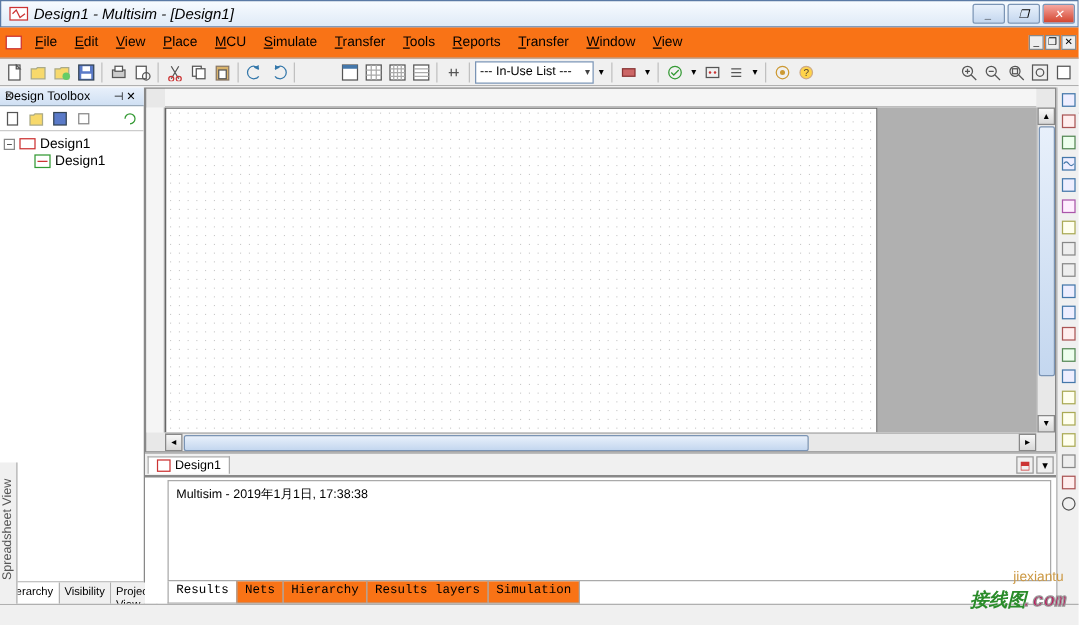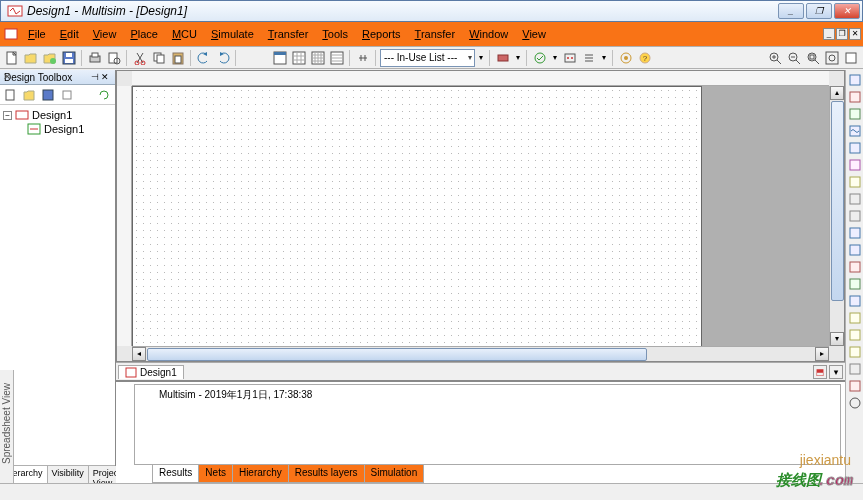--- a/index.html
+++ b/index.html
@@ -59,35 +59,35 @@
   .scroll-v { position: absolute; top: 15px; right: 0; width: 15px; bottom: 15px; background: #e8e8e8; border-left: 1px solid #aaa; }
   .scroll-btn { position: absolute; width: 14px; height: 14px; background: linear-gradient(#f8f8f8,#d8d8d8); border: 1px solid #888; font-size: 8px; text-align: center; line-height: 12px; cursor: default; }
   .scroll-thumb { position: absolute; background: linear-gradient(#e8f0fb,#c4d7ef); border: 1px solid #7a94b5; border-radius: 2px; }
   
   .doc-tabs { height: 18px; background: #f0f0f0; border-top: 1px solid #aaa; display: flex; align-items: center; padding: 0 2px; }
   .doc-tab { display: inline-flex; align-items: center; gap: 3px; background: #fff; border: 1px solid #aaa; border-bottom: none; padding: 1px 6px; font-size: 10px; cursor: default; }
   .doc-tabs .rbtns { margin-left: auto; display: flex; gap: 2px; }
   .rbtn { width: 14px; height: 14px; border: 1px solid #999; font-size: 9px; text-align: center; line-height: 12px; cursor: default; }
   
   .bottom-panel { height: 103px; border-top: 2px solid #888; display: flex; flex-direction: column; background: #fff; }
-  .log-body { flex: 1; border: 1px solid #aaa; margin: 2px 4px 0 18px; padding: 3px 24px; font-size: 10px; overflow: auto; position: relative; }
+  .log-body { flex: 1; border: 1px solid #aaa; margin: 2px 4px 0 18px; padding: 3px 6px; font-size: 10px; overflow: auto; position: relative; }
   .log-close { position: absolute; top: 1px; left: 3px; font-size: 10px; color: #555; cursor: default; }
-  .bottom-tabs { height: 18px; display: flex; padding-left: 36px; }
+  .bottom-tabs { height: 18px; display: flex; padding-left: 18px; font-family: Liberation Mono, monospace; }
   .btab { font-size: 10px; padding: 2px 6px; border: 1px solid #aaa; border-top: none; background: #f97316; cursor: default; margin-right: -1px; }
   .btab.active { background: #fff; }
   
   .right-toolbar { width: 18px; background: #f0f0f0; border-left: 1px solid #b0b0b0; display: flex; flex-direction: column; align-items: center; padding-top: 2px; gap: 1px; }
   .rt-btn { width: 16px; height: 16px; display: flex; align-items: center; justify-content: center; cursor: default; }
   
   .statusbar { position: absolute; bottom: 0; left: 0; right: 0; height: 17px; background: #f0f0f0; border-top: 1px solid #b0b0b0; }
   
   .watermark { position: absolute; right: 6px; bottom: 10px; font-size: 15px; font-weight: bold; font-style: italic; pointer-events: none; }
   .watermark .a { color: #2a8c2a; }
   .watermark .b { color: #be185d; -webkit-text-stroke: 1px #999; position: relative; left: -4px; font-family: Liberation Mono, monospace; }
-  .wm-sub { position: absolute; right: 12px; bottom: 32px; font-size: 14px; color: #c94; pointer-events: none; }
+  .wm-sub { position: absolute; right: 12px; bottom: 32px; font-size: 11px; color: #c94; pointer-events: none; }
 </style>
 </head>
 <body>
 
 <div class="titlebar">
   <span class="icon">
     <svg width="16" height="16">
         <rect x="1" y="3" width="14" height="10" fill="#fff" stroke="#c33"></rect>
         <path d="M3 8 L6 5 L9 11 L13 8" stroke="#c33" fill="none"></path>
       </svg>

